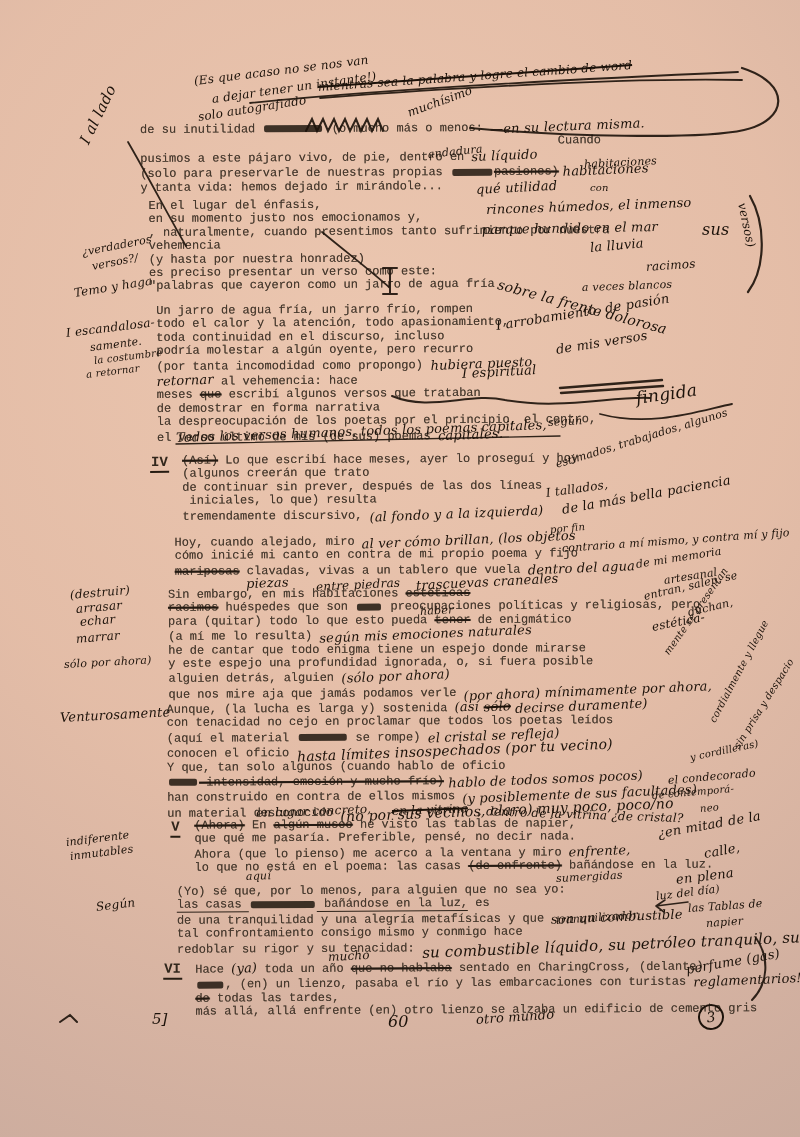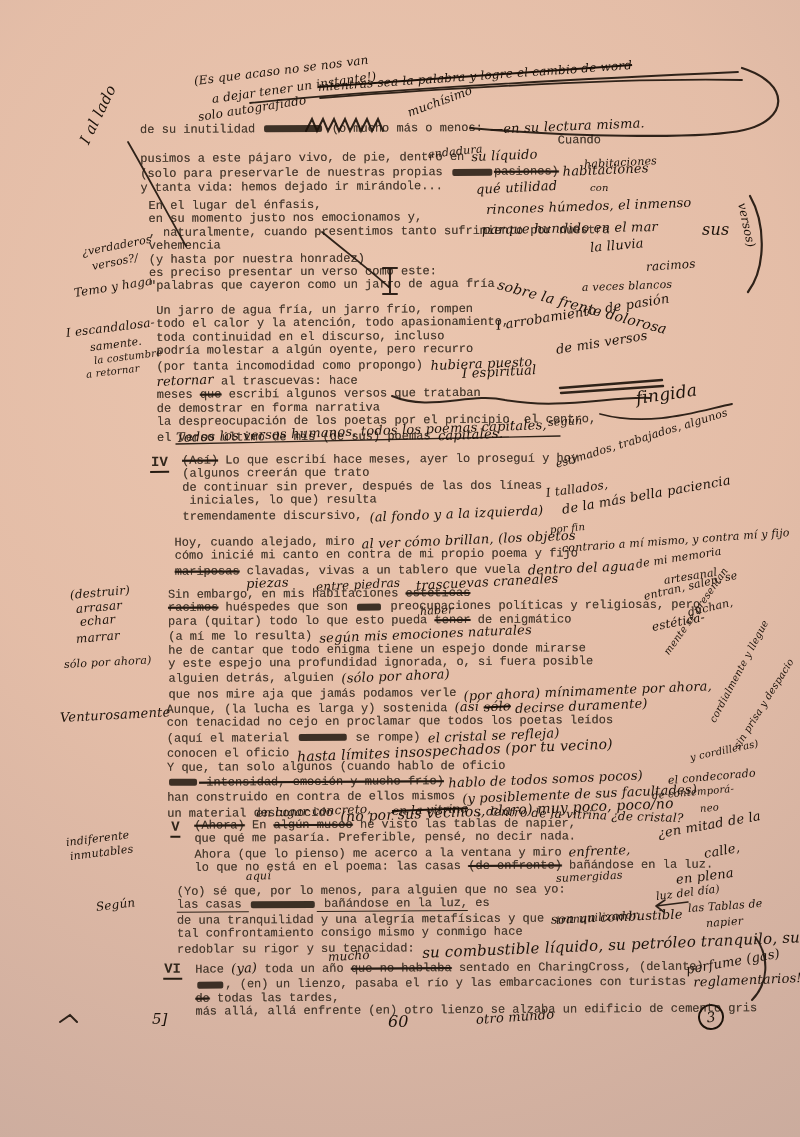--- a/index.html
+++ b/index.html
@@ -72,21 +72,21 @@
         <div class="line"><span class="seg-t">(y hasta por nuestra honradez)</span></div>
         <div class="line"><span class="seg-t">es preciso presentar un verso como este:</span></div>
         <div class="line"><span class="seg-t">"palabras que cayeron como un jarro de agua fría</span></div>
       </div>
       <div class="stanza" style="left: 155px; top: 305px;">
         <div class="line"><span class="seg-t">Un jarro de agua fría, un jarro frío, rompen</span></div>
         <div class="line"><span class="seg-t">todo el calor y la atención, todo apasionamiento,</span></div>
         <div class="line"><span class="seg-t">toda continuidad en el discurso, incluso</span></div>
         <div class="line"><span class="seg-t">podría molestar a algún oyente, pero recurro</span></div>
         <div class="line"><span class="seg-t">(por tanta incomodidad como propongo) </span><span class="seg-h">hubiera puesto</span></div>
-        <div class="line"><span class="seg-h">retornar</span><span class="seg-t"> al trascuevas: hace</span></div>
+        <div class="line"><span class="seg-h">retornar</span><span class="seg-t"> al vehemencia: hace</span></div>
         <div class="line"><span class="seg-t">meses </span><span class="seg-s">que</span><span class="seg-t"> escribí algunos versos que trataban</span></div>
         <div class="line"><span class="seg-t">de demostrar en forma narrativa</span></div>
         <div class="line"><span class="seg-t">la despreocupación de los poetas por el principio, el centro,</span></div>
         <div class="line"><span class="seg-t">el verso último de mis (de sus) poemas </span><span class="seg-h">capitales.</span></div>
       </div>
       <div class="stanza" style="left: 180px; top: 455px;">
         <span class="numeral" style="left: -32px;">IV</span>
         <div class="line"><span class="seg-s">(Así)</span><span class="seg-t"> Lo que escribí hace meses, ayer lo proseguí y hoy</span></div>
         <div class="line"><span class="seg-t">(algunos creerán que trato</span></div>
         <div class="line"><span class="seg-t">de continuar sin prever, después de las dos líneas</span></div>

